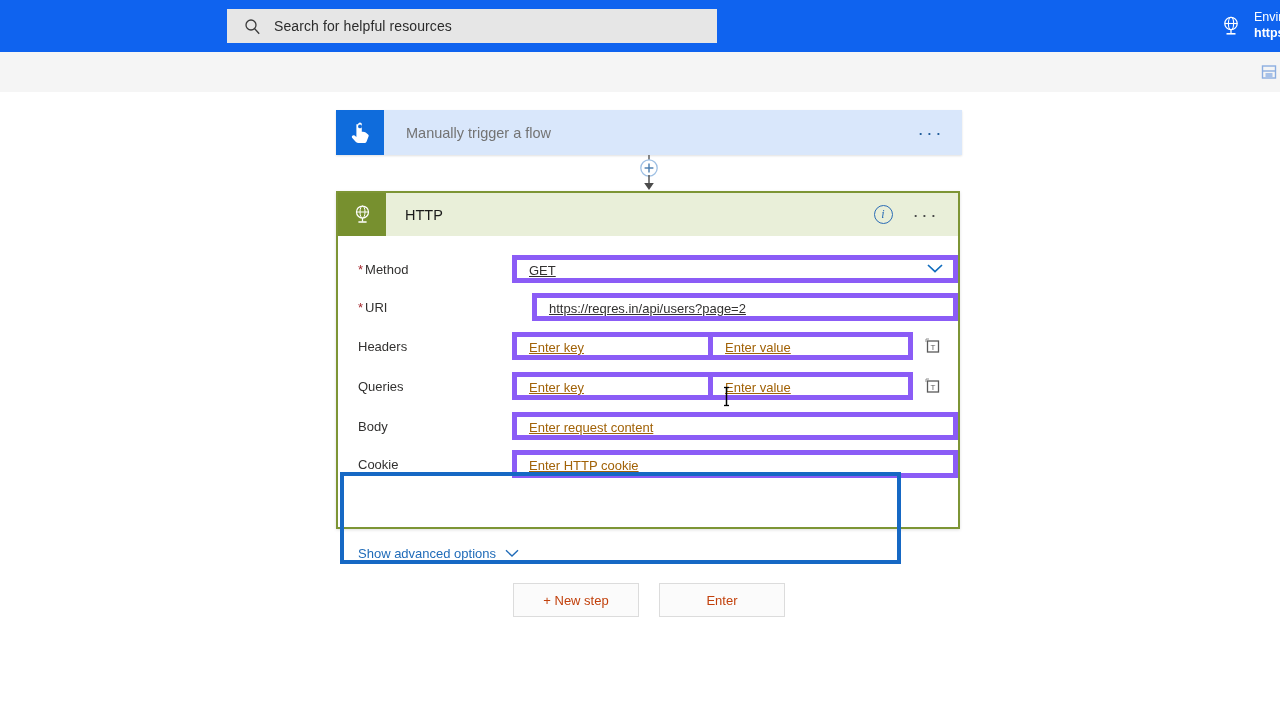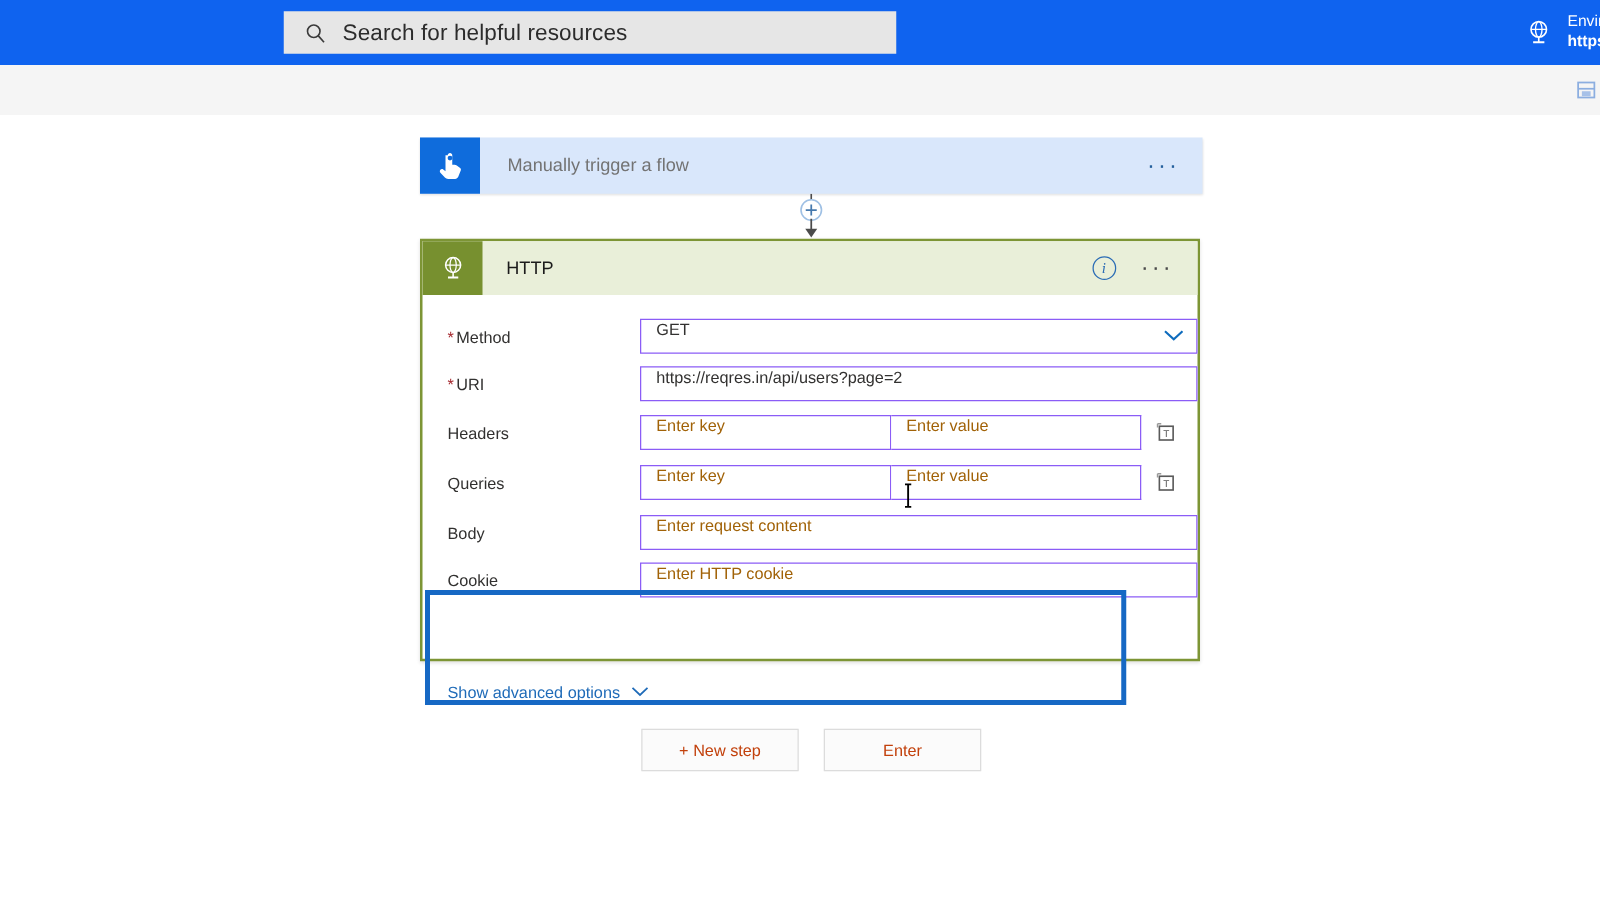--- a/index.html
+++ b/index.html
@@ -35,21 +35,21 @@
     box-sizing: border-box;
   }
   .suite-search .mag {
     width: 17px; height: 17px;
     margin-left: 17px; margin-right: 13px;
     flex: 0 0 auto;
     position: relative;
   }
   .suite-search .mag svg { display: block; }
   .suite-search .placeholder {
-    font-size: 18px;
+    font-size: 14px;
     color: #2c2c2c;
     letter-spacing: .1px;
   }
   .suite-right {
     position: absolute;
     right: 0; top: 0;
     height: 52px;
     display: flex;
     align-items: center;
   }
@@ -208,43 +208,44 @@
     font-size: 13px;
     color: #323130;
     flex: 0 0 auto;
   }
   .row-label .req {
     color: #a4262c;
     margin-right: 2px;
   }
   .field {
     height: 28px;
-    border: 1px solid #8b5cf6;
+    border: 5px solid #8b5cf6;
     background: #ffffff;
     box-sizing: border-box;
     display: flex;
-    align-items: flex-start;
+    align-items: flex-end;
     font-size: 13px;
     color: #323130;
     padding-left: 12px;
+    text-decoration: underline;
   }
   .field.ph { color: #a16207; }
 
   .method-field {
     width: 458px;
     position: relative;
     padding-right: 30px;
   }
   .chev {
     position: absolute;
     right: 10px; top: 50%;
     transform: translateY(-50%);
     color: #0f6cbd;
   }
-  .uri-field   { width: 458px; }
+  .uri-field   { width: 458px; margin-left: 20px; }
   .body-field  { width: 458px; }
   .cookie-field{ width: 458px; }
 
   
   .kv-field-wrap {
     display: flex;
     align-items: center;
   }
   .kv-key   { width: 201px; }
   .kv-value { width: 200px; border-left: none; }

